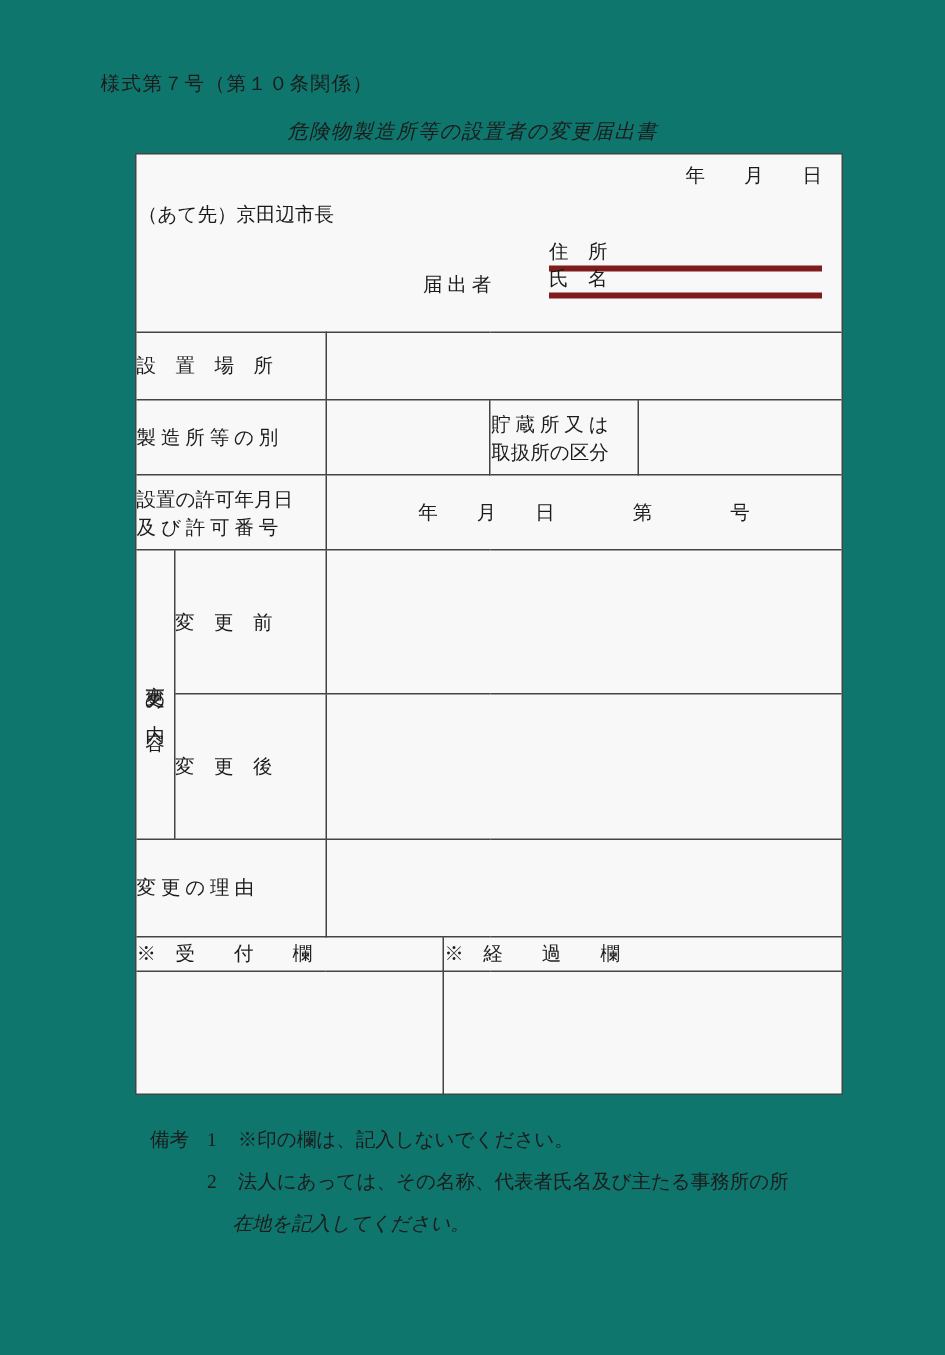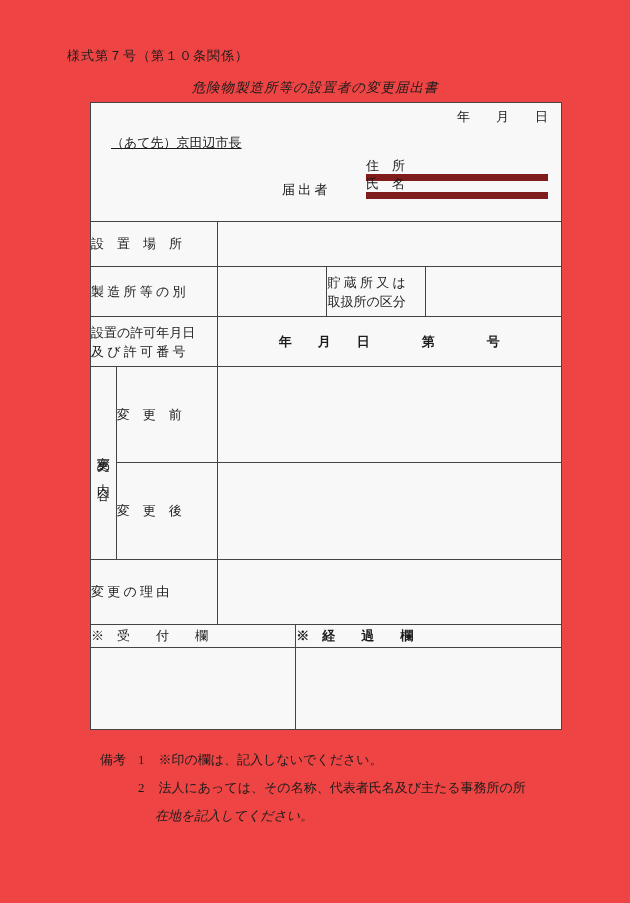--- a/index.html
+++ b/index.html
@@ -1,40 +1,40 @@
 <!DOCTYPE html>
 <html><head>
 <meta charset="utf-8">
 <style>
   html,body{margin:0;padding:0;background:#f8f8f8;}
   .page{
-    position:relative;width:630px;height:903px;background:#ef4444;
+    position:relative;width:630px;height:903px;background:#0f766e;
     font-family:"Liberation Serif","DejaVu Serif",serif;
     font-size:13px;color:#1b1b1b;overflow:hidden;
   }
   .form-code{position:absolute;left:67px;top:47px;letter-spacing:1px;}
   .doc-title{position:absolute;left:0;top:79px;width:100%;text-align:center;font-size:13.5px;letter-spacing:1px;font-style:italic;}
   .outer-box{
     position:absolute;left:90px;top:102px;width:472px;height:628px;
     border:1px solid #444;box-sizing:border-box;background:#f8f8f8;
   }
   .head{position:relative;height:118px;}
   .date-line{position:absolute;top:5px;right:13px;}
-  .addressee{position:absolute;top:31px;left:20px;text-decoration:underline;}
+  .addressee{position:absolute;top:31px;left:1px;}
   .applicant{position:absolute;left:191px;right:13px;top:60px;}
   .app-row{display:flex;align-items:flex-end;height:18px;}
   .app-label{width:84px;flex:none;}
-  .app-field{flex:1;border-bottom:7px solid #7f1d1d;line-height:17px;}
+  .app-field{flex:1;border-bottom:4px solid #7f1d1d;line-height:17px;font-family:Liberation Mono, monospace;}
   .form-table{
     position:absolute;top:118px;left:0;width:100%;
     border-collapse:collapse;table-layout:fixed;
   }
   .form-table td{border:1px solid #444;padding:0;vertical-align:middle;font-size:13px;}
   .form-table td:first-child{border-left:none;}
-  .form-table td:last-child{border-right:none;font-weight:bold;}
+  .form-table td:last-child{border-right:none;}
   .form-table tr:last-child td{border-bottom:none;}
   .r1{height:45px}.r2{height:50px}.r3{height:50px}.r4{height:96px}
   .r5{height:97px}.r6{height:65px}.r7{height:23px}.r8{height:82px}
   .lbl{}
   .pre{white-space:pre-line;line-height:19px;}
   .small{font-size:12.5px;}
   .ctr{text-align:center;}
   .vert{
     writing-mode:vertical-rl;text-orientation:upright;
     text-align:center;letter-spacing:4px;line-height:25px;

